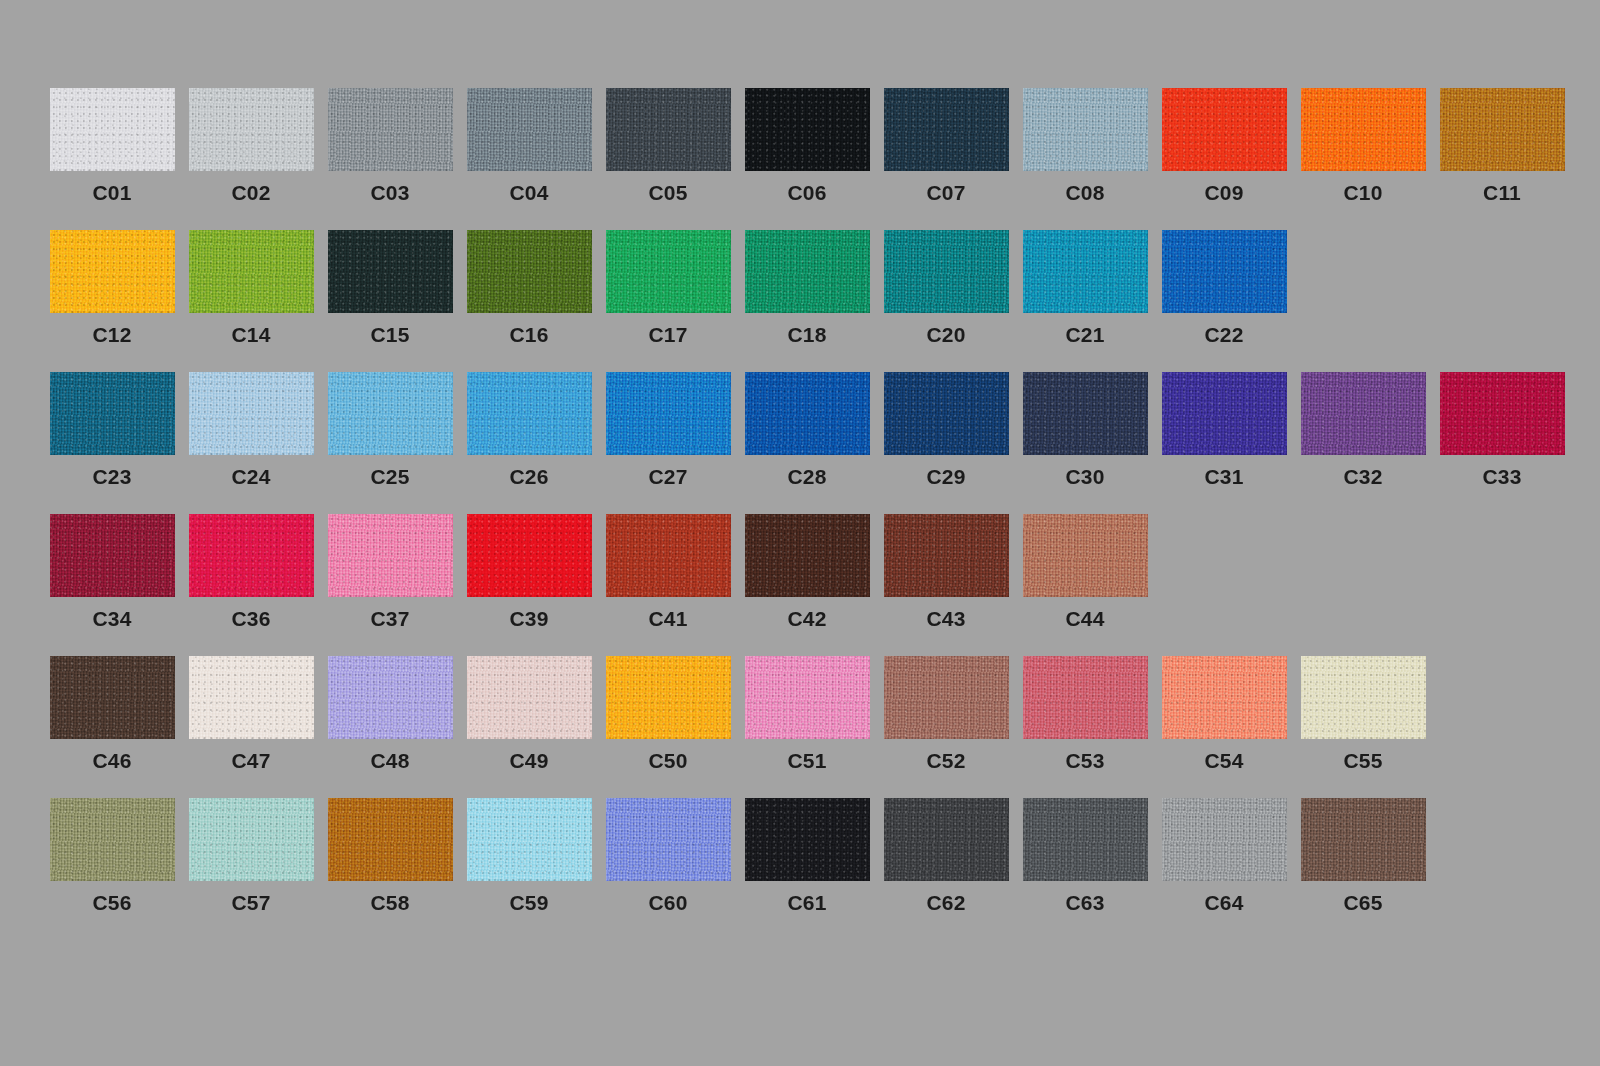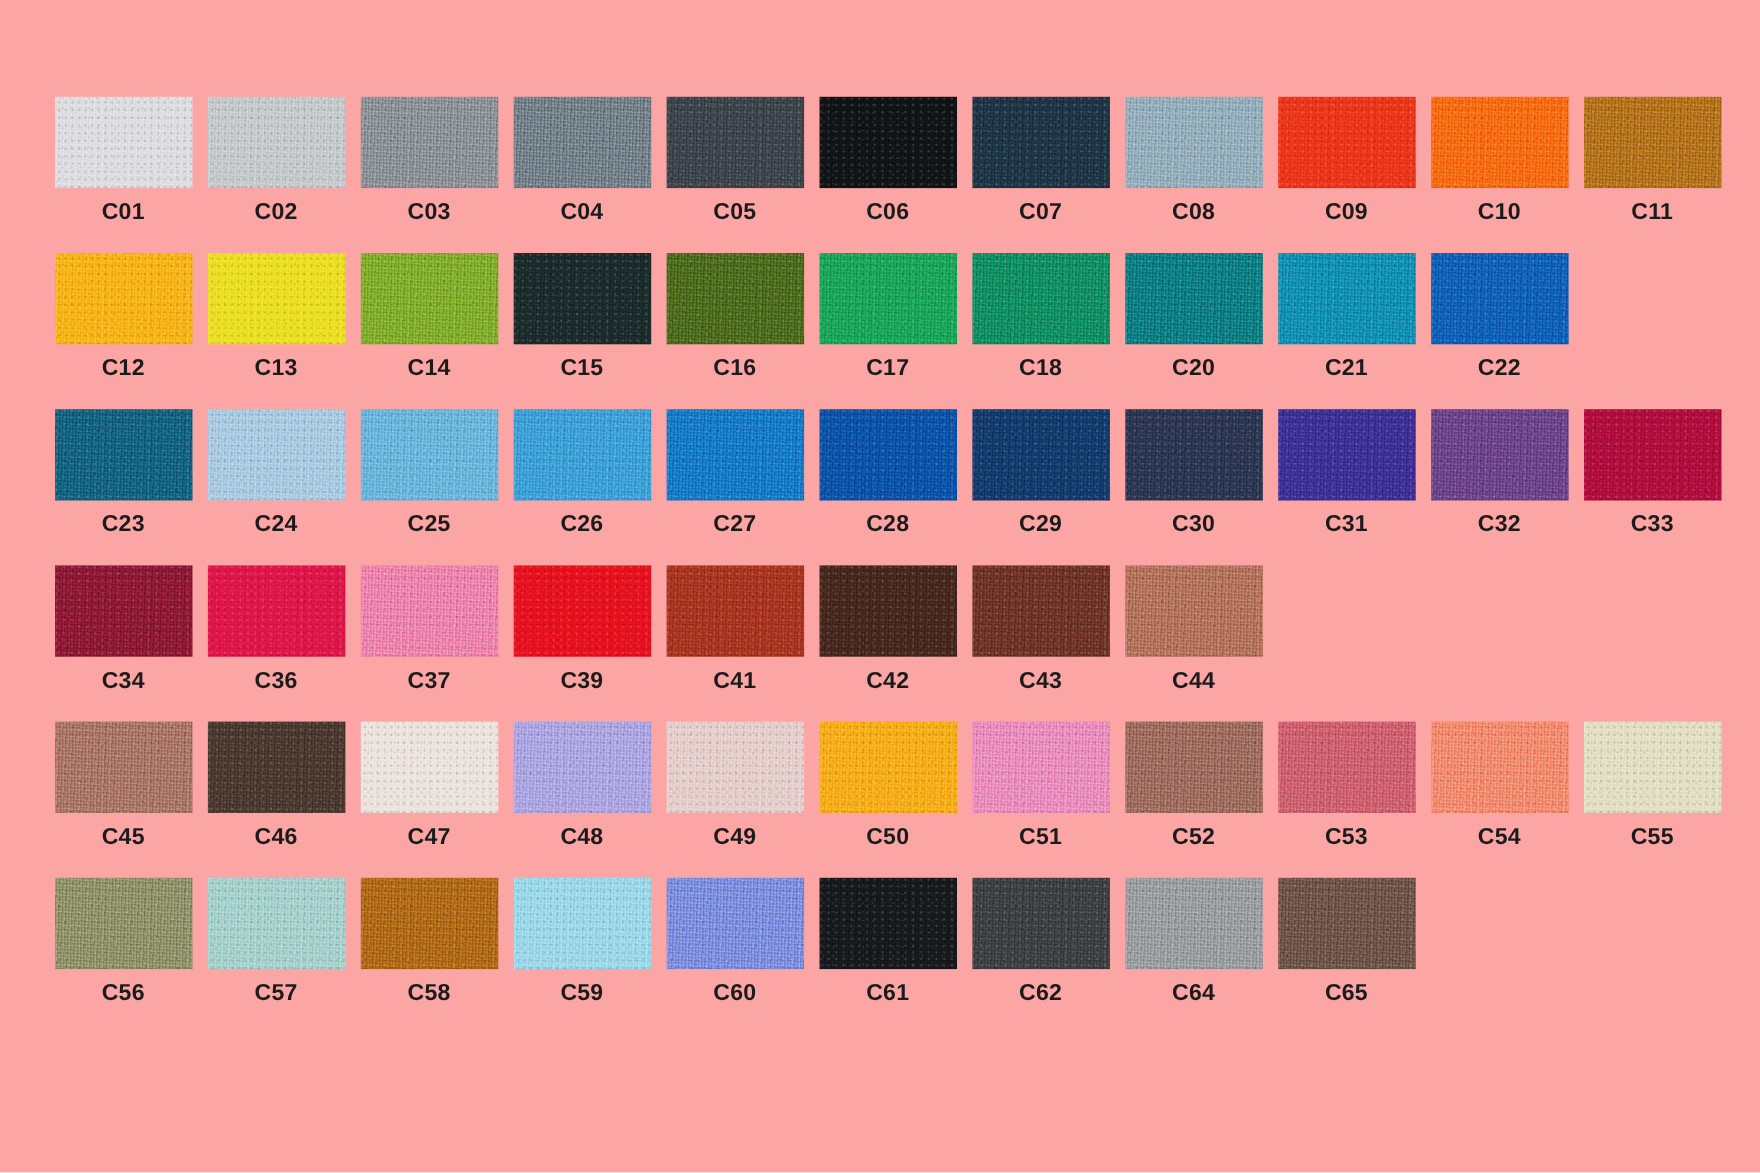--- a/index.html
+++ b/index.html
@@ -11,21 +11,21 @@
   body {
     width: 1600px;
     height: 1066px;
     font-family: "Liberation Sans", sans-serif;
     overflow: hidden;
   }
   #swatch-board {
     position: relative;
     width: 1600px;
     height: 1066px;
-    background: #fca5a5;
+    background: #a3a3a3;
     box-sizing: border-box;
     padding: 88px 0 0 0;
   }
   .swatch-row {
     display: flex;
     justify-content: flex-start;
     align-items: flex-start;
     margin: 0 0 0 44px;
     height: 142px;
   }
@@ -142,24 +142,20 @@
         <div class="swatch-chip" style="background-color: rgb(180, 113, 26);"></div>
         <div class="swatch-label">C11</div>
       </div>
     </div>
     <div class="swatch-row">
       <div class="swatch-cell">
         <div class="swatch-chip" style="background-color: rgb(249, 180, 21);"></div>
         <div class="swatch-label">C12</div>
       </div>
       <div class="swatch-cell">
-        <div class="swatch-chip" style="background-color: rgb(236, 224, 33);"></div>
-        <div class="swatch-label">C13</div>
-      </div>
-      <div class="swatch-cell">
         <div class="swatch-chip" style="background-color: rgb(127, 173, 42);"></div>
         <div class="swatch-label">C14</div>
       </div>
       <div class="swatch-cell">
         <div class="swatch-chip" style="background-color: rgb(27, 42, 42);"></div>
         <div class="swatch-label">C15</div>
       </div>
       <div class="swatch-cell">
         <div class="swatch-chip" style="background-color: rgb(75, 106, 28);"></div>
         <div class="swatch-label">C16</div>
@@ -260,24 +256,20 @@
         <div class="swatch-chip" style="background-color: rgb(109, 50, 37);"></div>
         <div class="swatch-label">C43</div>
       </div>
       <div class="swatch-cell">
         <div class="swatch-chip" style="background-color: rgb(179, 113, 90);"></div>
         <div class="swatch-label">C44</div>
       </div>
     </div>
     <div class="swatch-row">
       <div class="swatch-cell">
-        <div class="swatch-chip" style="background-color: rgb(169, 116, 100);"></div>
-        <div class="swatch-label">C45</div>
-      </div>
-      <div class="swatch-cell">
         <div class="swatch-chip" style="background-color: rgb(74, 55, 46);"></div>
         <div class="swatch-label">C46</div>
       </div>
       <div class="swatch-cell">
         <div class="swatch-chip" style="background-color: rgb(236, 228, 222);"></div>
         <div class="swatch-label">C47</div>
       </div>
       <div class="swatch-cell">
         <div class="swatch-chip" style="background-color: rgb(172, 165, 227);"></div>
         <div class="swatch-label">C48</div>
@@ -332,20 +324,24 @@
         <div class="swatch-chip" style="background-color: rgb(124, 141, 224);"></div>
         <div class="swatch-label">C60</div>
       </div>
       <div class="swatch-cell">
         <div class="swatch-chip" style="background-color: rgb(23, 24, 28);"></div>
         <div class="swatch-label">C61</div>
       </div>
       <div class="swatch-cell">
         <div class="swatch-chip" style="background-color: rgb(60, 62, 65);"></div>
         <div class="swatch-label">C62</div>
+      </div>
+      <div class="swatch-cell">
+        <div class="swatch-chip" style="background-color: rgb(79, 83, 87);"></div>
+        <div class="swatch-label">C63</div>
       </div>
       <div class="swatch-cell">
         <div class="swatch-chip" style="background-color: rgb(154, 157, 160);"></div>
         <div class="swatch-label">C64</div>
       </div>
       <div class="swatch-cell">
         <div class="swatch-chip" style="background-color: rgb(109, 83, 72);"></div>
         <div class="swatch-label">C65</div>
       </div>
     </div>

